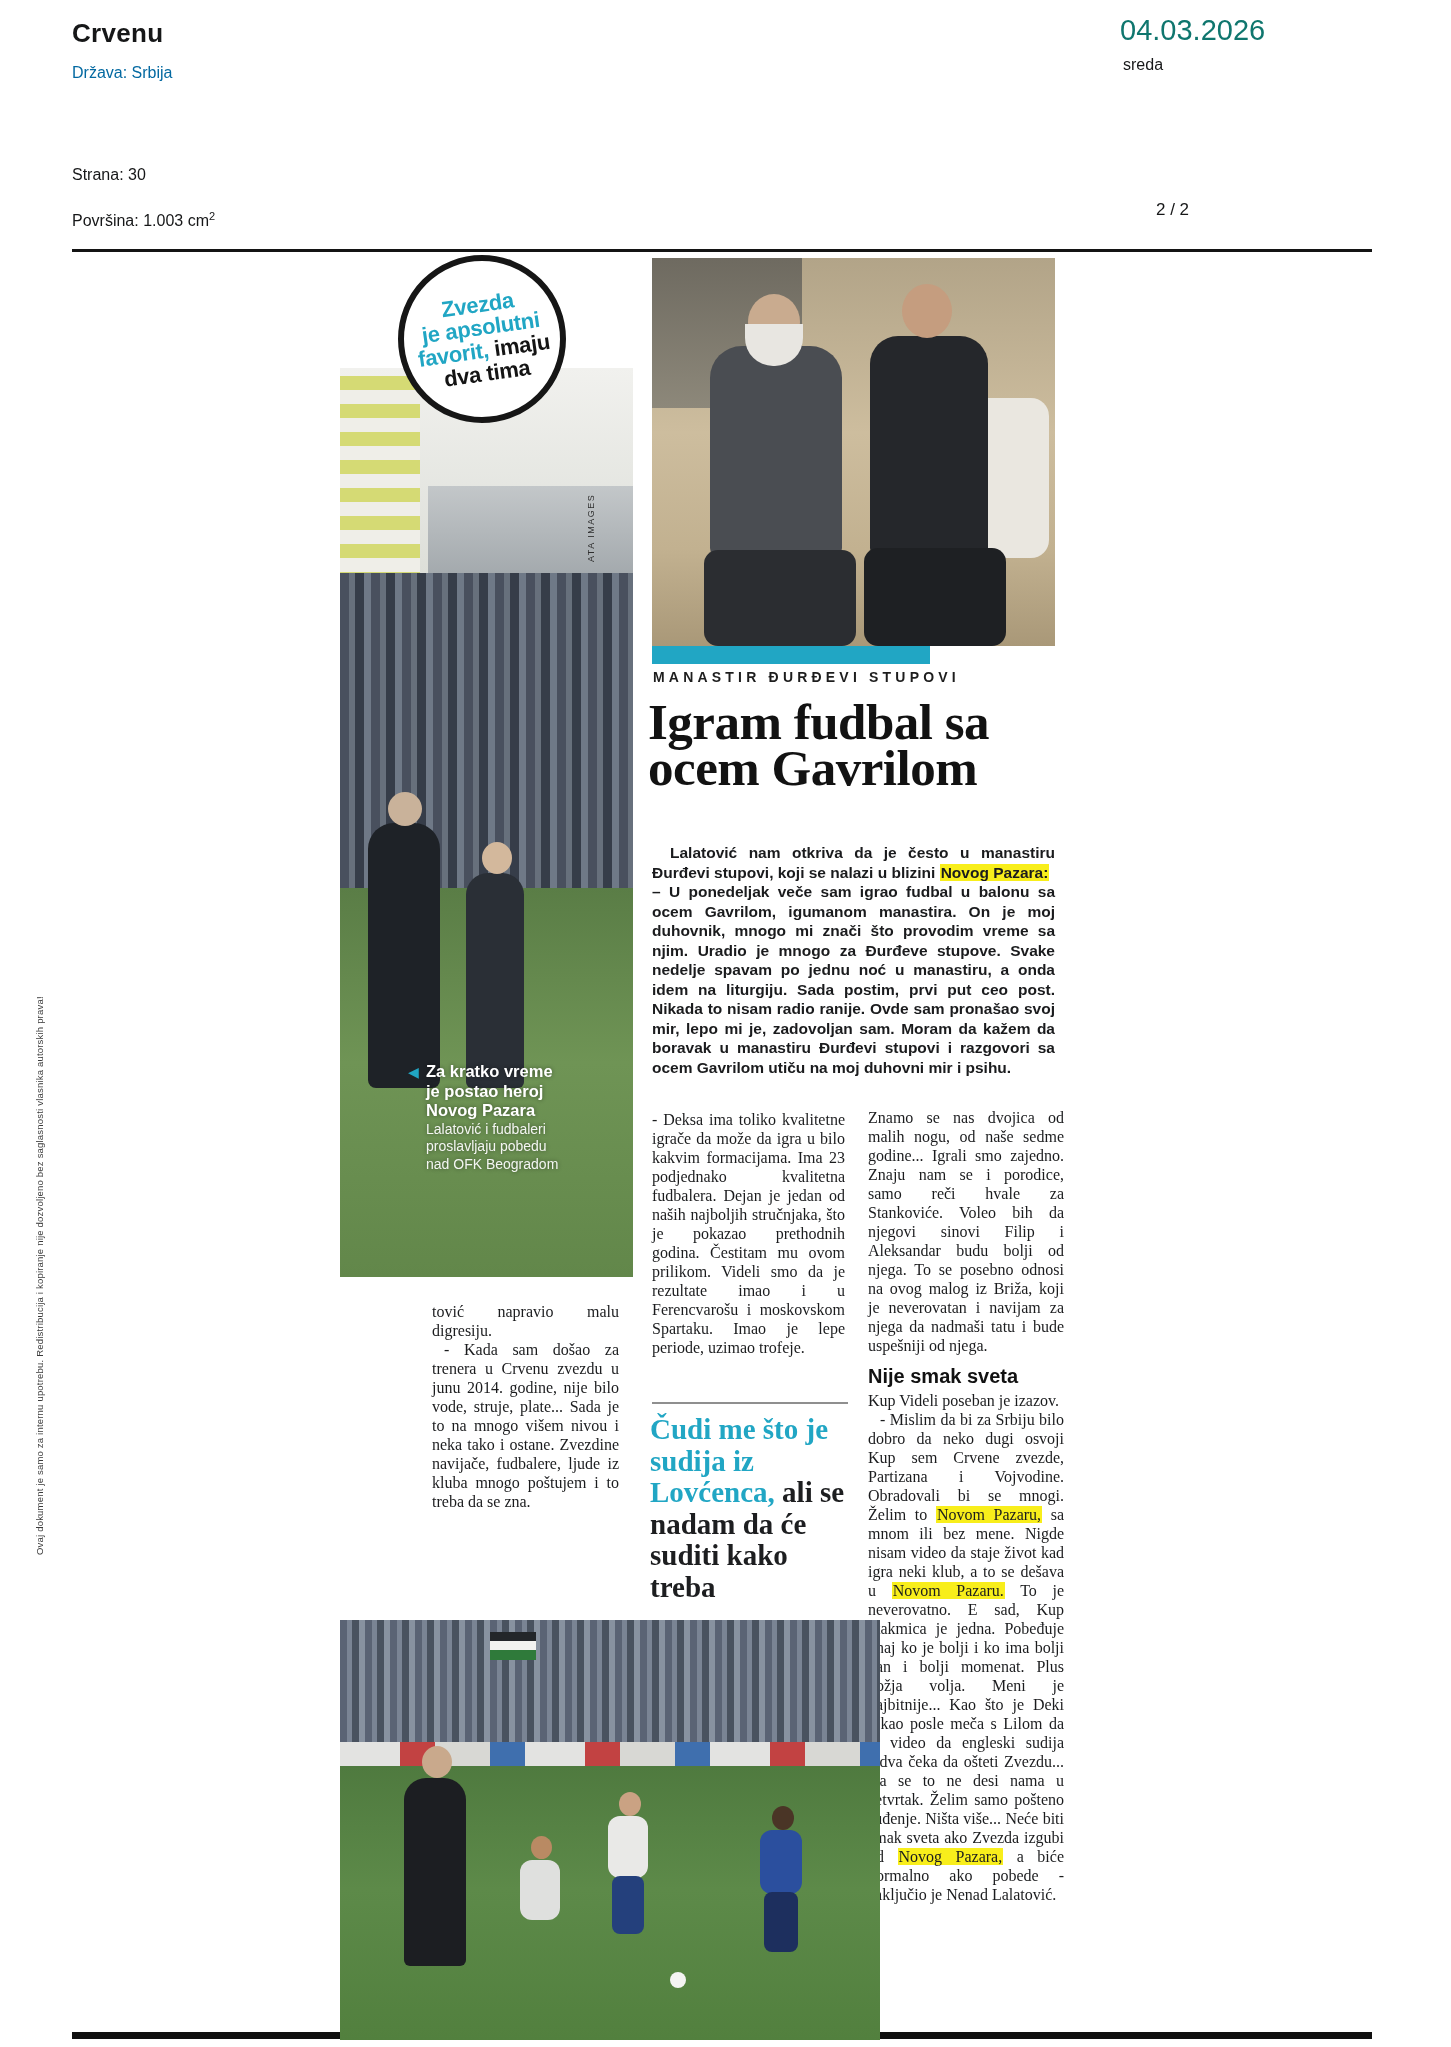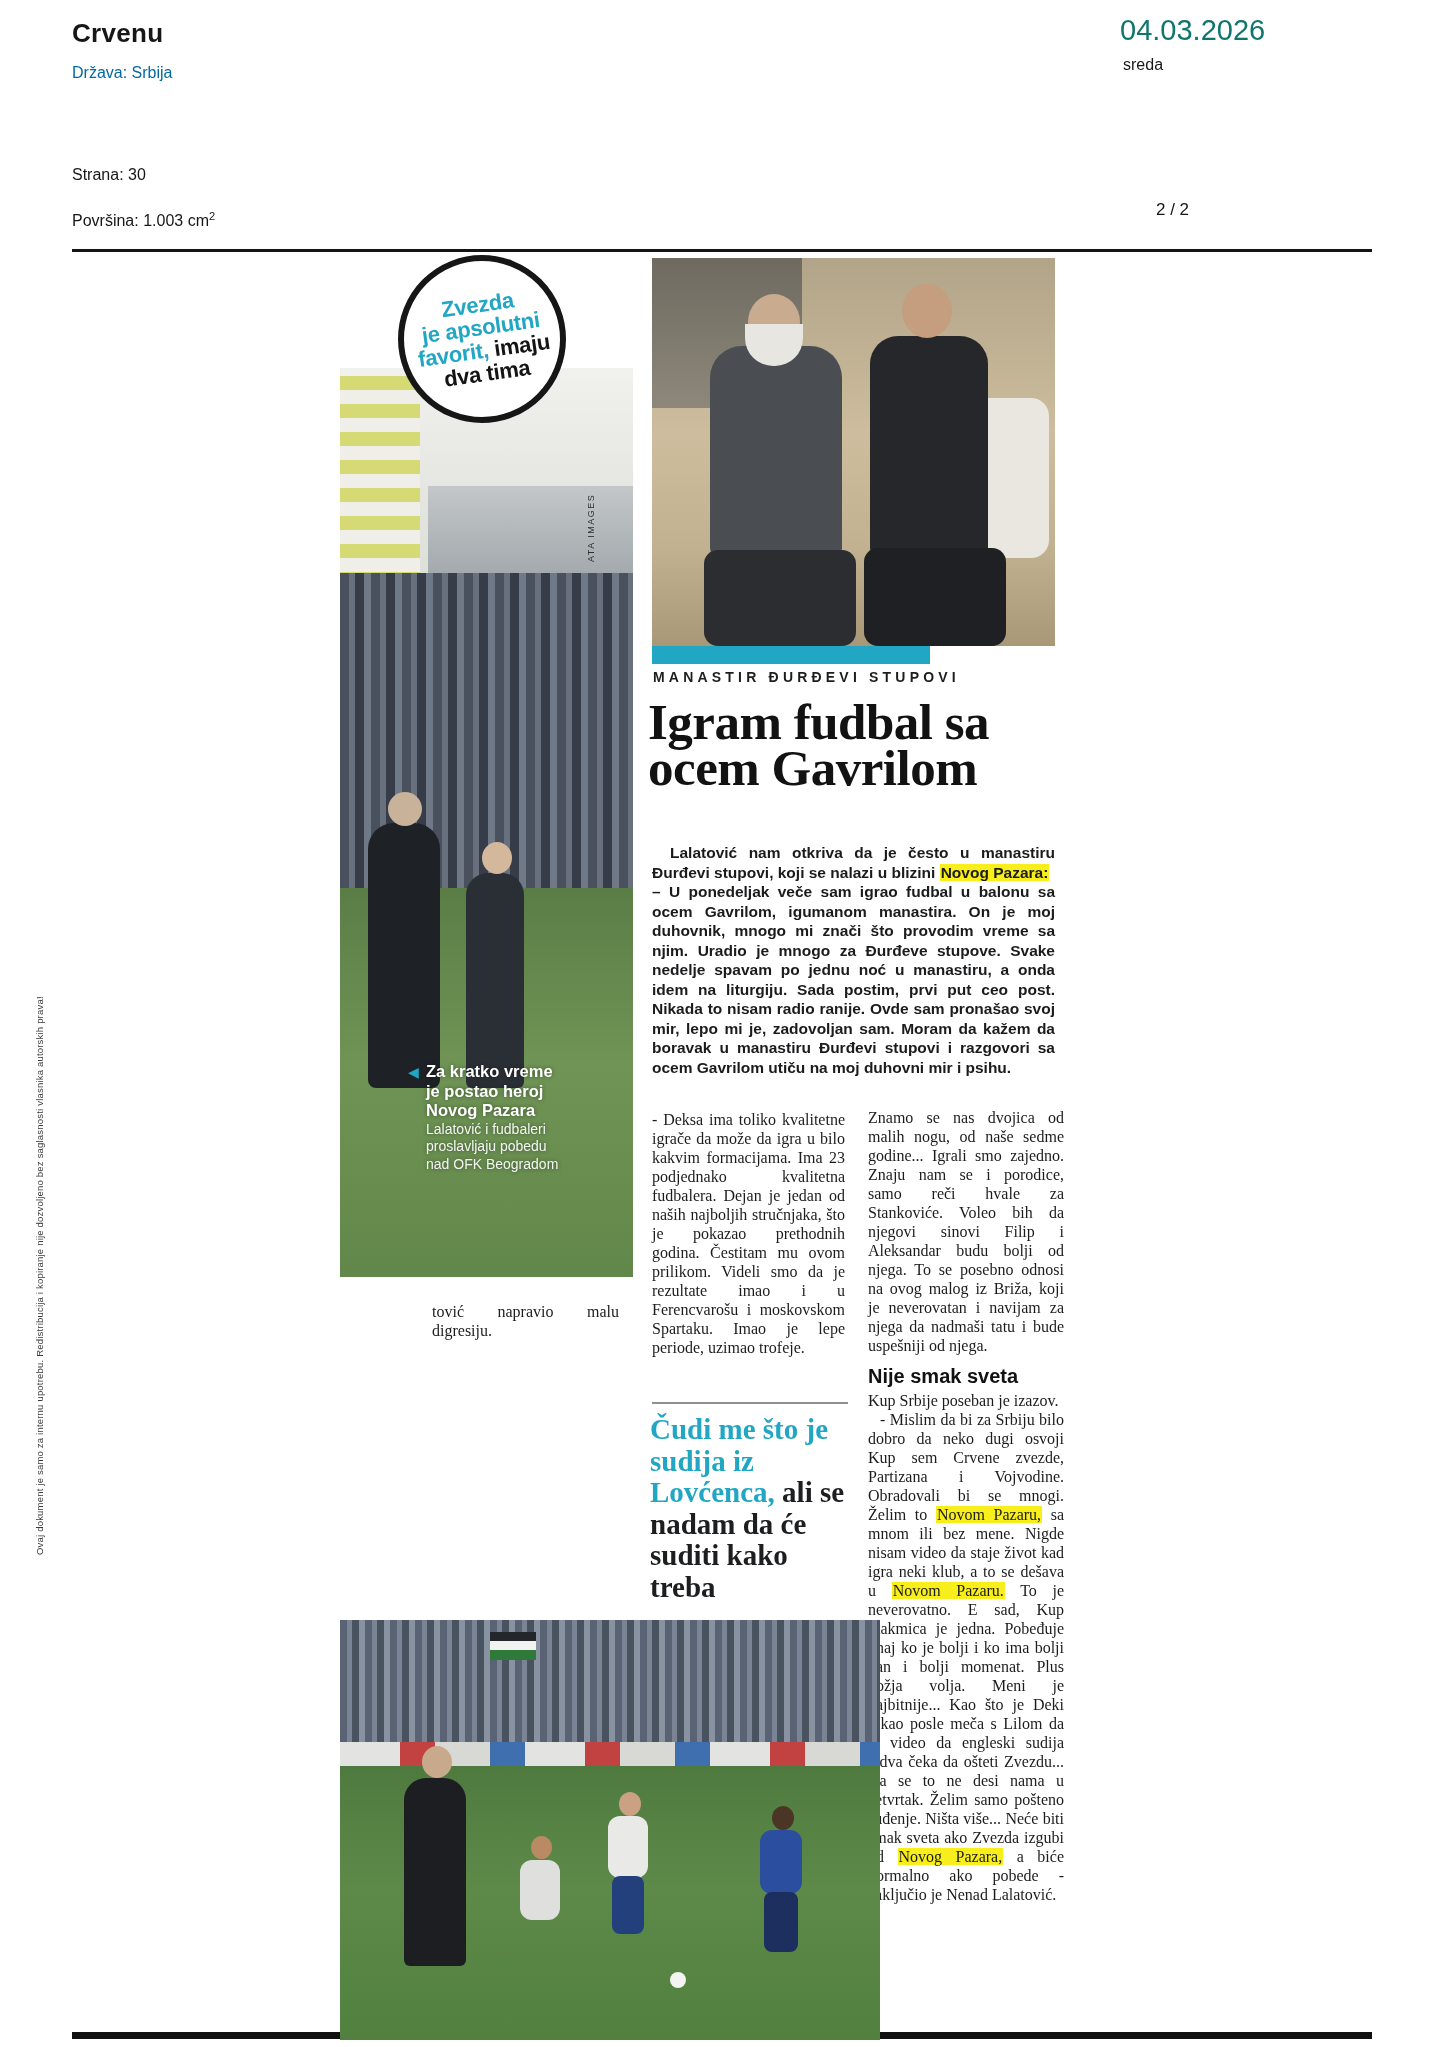--- a/index.html
+++ b/index.html
@@ -188,38 +188,39 @@
       <div class="line">ocem Gavrilom</div>
     </div>
 
   <div class="abs lead">
       <p><span>Lalatović nam otkriva da je često u manastiru Đurđevi stupovi, koji se nalazi u blizini </span><span class="hl">Novog Pazara:</span></p>
       <p><span>– U ponedeljak veče sam igrao fudbal u balonu sa ocem Gavrilom, igumanom manastira. On je moj duhovnik, mnogo mi znači što provodim vreme sa njim. Uradio je mnogo za Đurđeve stupove. Svake nedelje spavam po jednu noć u manastiru, a onda idem na liturgiju. Sada postim, prvi put ceo post. Nikada to nisam radio ranije. Ovde sam pronašao svoj mir, lepo mi je, zadovoljan sam. Moram da kažem da boravak u manastiru Đurđevi stupovi i razgovori sa ocem Gavrilom utiču na moj duhovni mir i psihu.</span></p>
     </div>
 
   <div class="abs col col1">
       <p><span>tović napravio malu digresiju.</span></p>
+      <p><span>- Kada sam došao za trenera u Crvenu zvezdu u junu 2014. godine, nije bilo vode, struje, plate... Sada je to na mnogo višem nivou i neka tako i ostane. Zvezdine navijače, fudbalere, ljude iz kluba mnogo poštujem i to treba da se zna.</span></p>
     </div>
   <div class="abs col col2">
       <p><span>- Deksa ima toliko kvalitetne igrače da može da igra u bilo kakvim formacijama. Ima 23 podjednako kvalitetna fudbalera. Dejan je jedan od naših najboljih stručnjaka, što je pokazao prethodnih godina. Čestitam mu ovom prilikom. Videli smo da je rezultate imao i u Ferencvarošu i moskovskom Spartaku. Imao je lepe periode, uzimao trofeje.</span></p>
     </div>
 
   <div class="abs quote-rule"></div>
   <div class="abs pull-quote">
     <span class="accent">Čudi me što je sudija iz Lovćenca,</span>
     <span>ali se nadam da će suditi kako treba</span>
   </div>
 
   <div class="abs col col3">
     <div>
         <p><span>Znamo se nas dvojica od malih nogu, od naše sedme godine... Igrali smo zajedno. Znaju nam se i porodice, samo reči hvale za Stankoviće. Voleo bih da njegovi sinovi Filip i Aleksandar budu bolji od njega. To se posebno odnosi na ovog malog iz Briža, koji je neverovatan i navijam za njega da nadmaši tatu i bude uspešniji od njega.</span></p>
       </div>
     <h3 class="subhead">Nije smak sveta</h3>
     <div>
-        <p><span>Kup Srbije poseban je izazov.</span></p>
+        <p><span>Kup Videli poseban je izazov.</span></p>
         <p><span>- Mislim da bi za Srbiju bilo dobro da neko dugi osvoji Kup sem Crvene zvezde, Partizana i Vojvodine. Obradovali bi se mnogi. Želim to </span><span class="hl">Novom Pazaru,</span><span> sa mnom ili bez mene. Nigde nisam video da staje život kad igra neki klub, a to se dešava u </span><span class="hl">Novom Pazaru.</span><span> To je neverovatno. E sad, Kup utakmica je jedna. Pobeđuje onaj ko je bolji i ko ima bolji dan i bolji momenat. Plus božja volja. Meni je najbitnije... Kao što je Deki rekao posle meča s Lilom da je video da engleski sudija jedva čeka da ošteti Zvezdu... Da se to ne desi nama u četvrtak. Želim samo pošteno suđenje. Ništa više... Neće biti smak sveta ako Zvezda izgubi od </span><span class="hl">Novog Pazara,</span><span> a biće normalno ako pobede - zaključio je Nenad Lalatović.</span></p>
       </div>
   </div>
 
   <div class="abs photo photo3">
     <div class="p3-crowd"></div>
     <div class="p3-flag"></div>
     <div class="p3-board"></div>
     <div class="p3-pitch"></div>
     <div class="p3-coach"></div>

